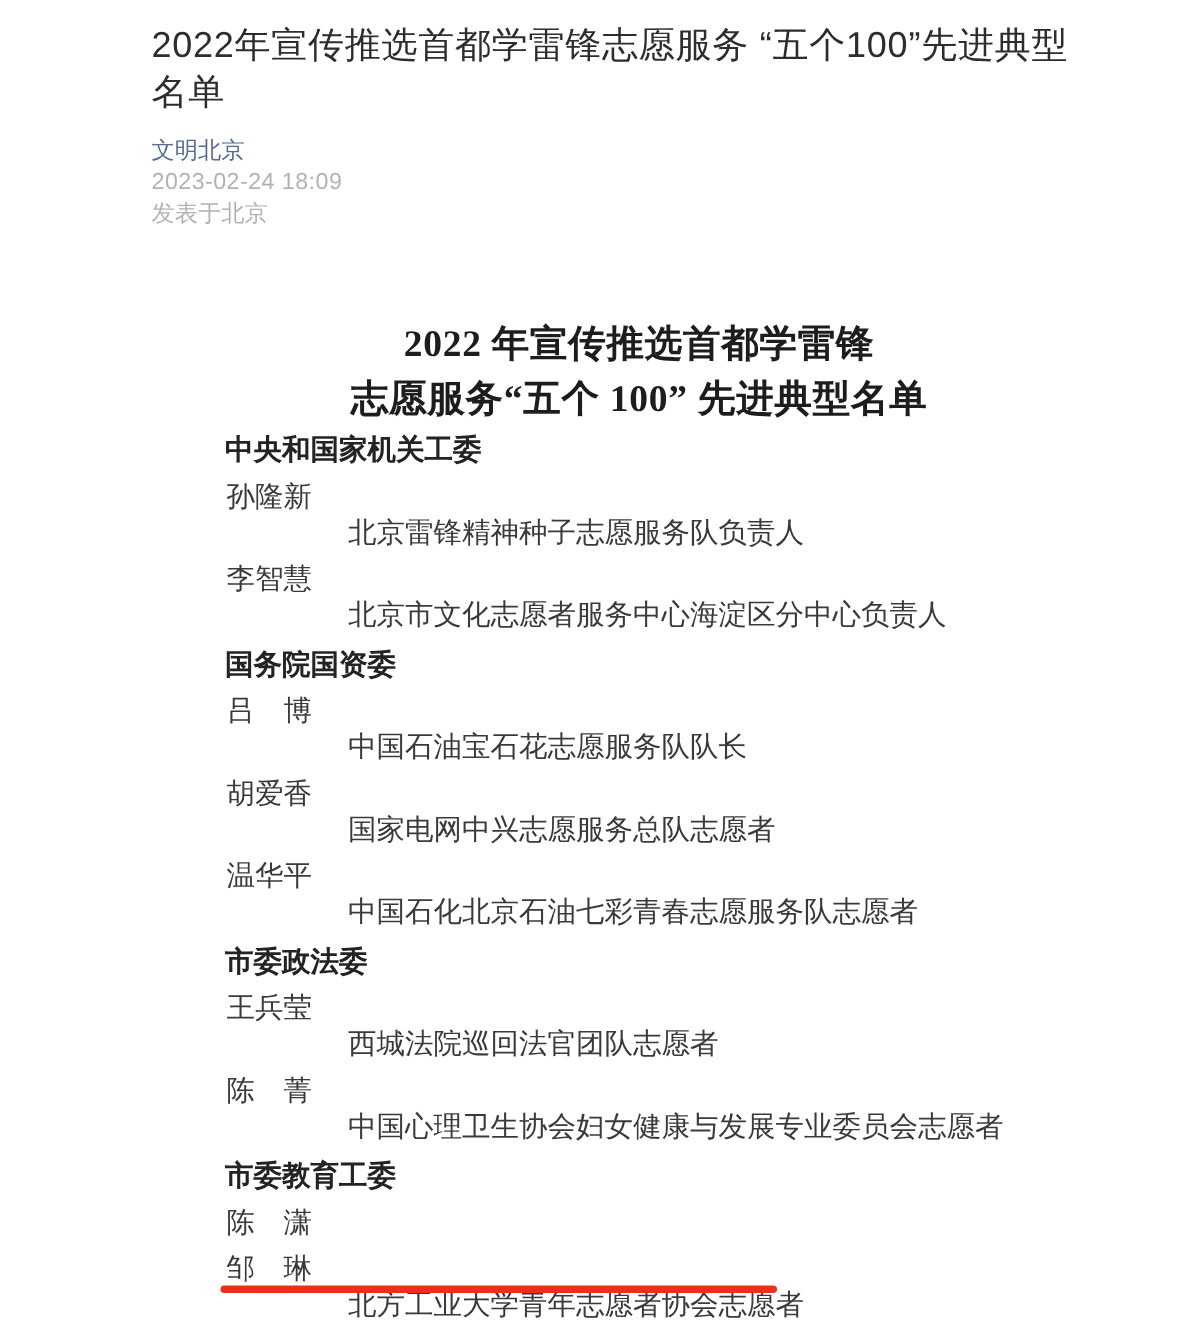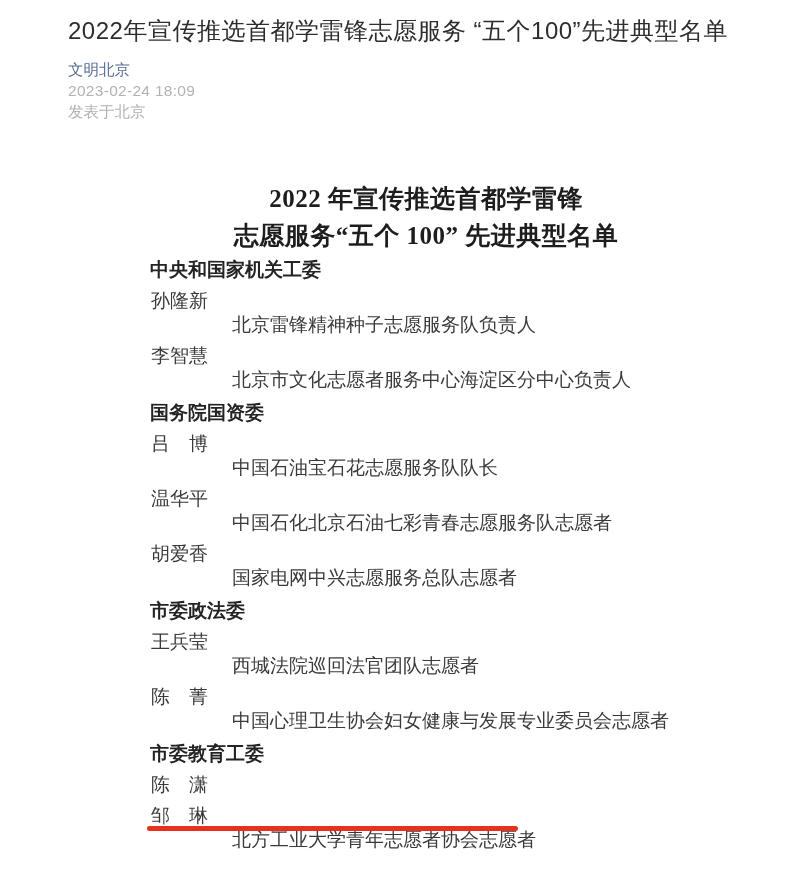--- a/index.html
+++ b/index.html
@@ -10,21 +10,21 @@
   body {
     width: 789px;
     height: 882px;
     position: relative;
     overflow: hidden;
     font-family: "Liberation Sans", sans-serif;
   }
 
   
   .article-header {
-    padding: 15px 60px 0 68px;
+    padding: 15px 60px 0 101px;
   }
   .article-title {
     margin: 0;
     font-size: 24px;
     line-height: 31px;
     font-weight: 400;
     color: #2d2d2d;
     letter-spacing: 0.5px;
   }
   .byline {
@@ -140,26 +140,26 @@
           <span class="entry-affiliation">北京市文化志愿者服务中心海淀区分中心负责人</span>
         </div>
       </div>
       <div class="group">
         <div class="org-heading">国务院国资委</div>
         <div class="entry-row">
           <span class="entry-name">吕　博</span>
           <span class="entry-affiliation">中国石油宝石花志愿服务队队长</span>
         </div>
         <div class="entry-row">
+          <span class="entry-name">胡爱香</span>
+          <span class="entry-affiliation">国家电网中兴志愿服务总队志愿者</span>
+        </div>
+        <div class="entry-row">
           <span class="entry-name">温华平</span>
           <span class="entry-affiliation">中国石化北京石油七彩青春志愿服务队志愿者</span>
-        </div>
-        <div class="entry-row">
-          <span class="entry-name">胡爱香</span>
-          <span class="entry-affiliation">国家电网中兴志愿服务总队志愿者</span>
         </div>
       </div>
       <div class="group">
         <div class="org-heading">市委政法委</div>
         <div class="entry-row">
           <span class="entry-name">王兵莹</span>
           <span class="entry-affiliation">西城法院巡回法官团队志愿者</span>
         </div>
         <div class="entry-row">
           <span class="entry-name">陈　菁</span>

